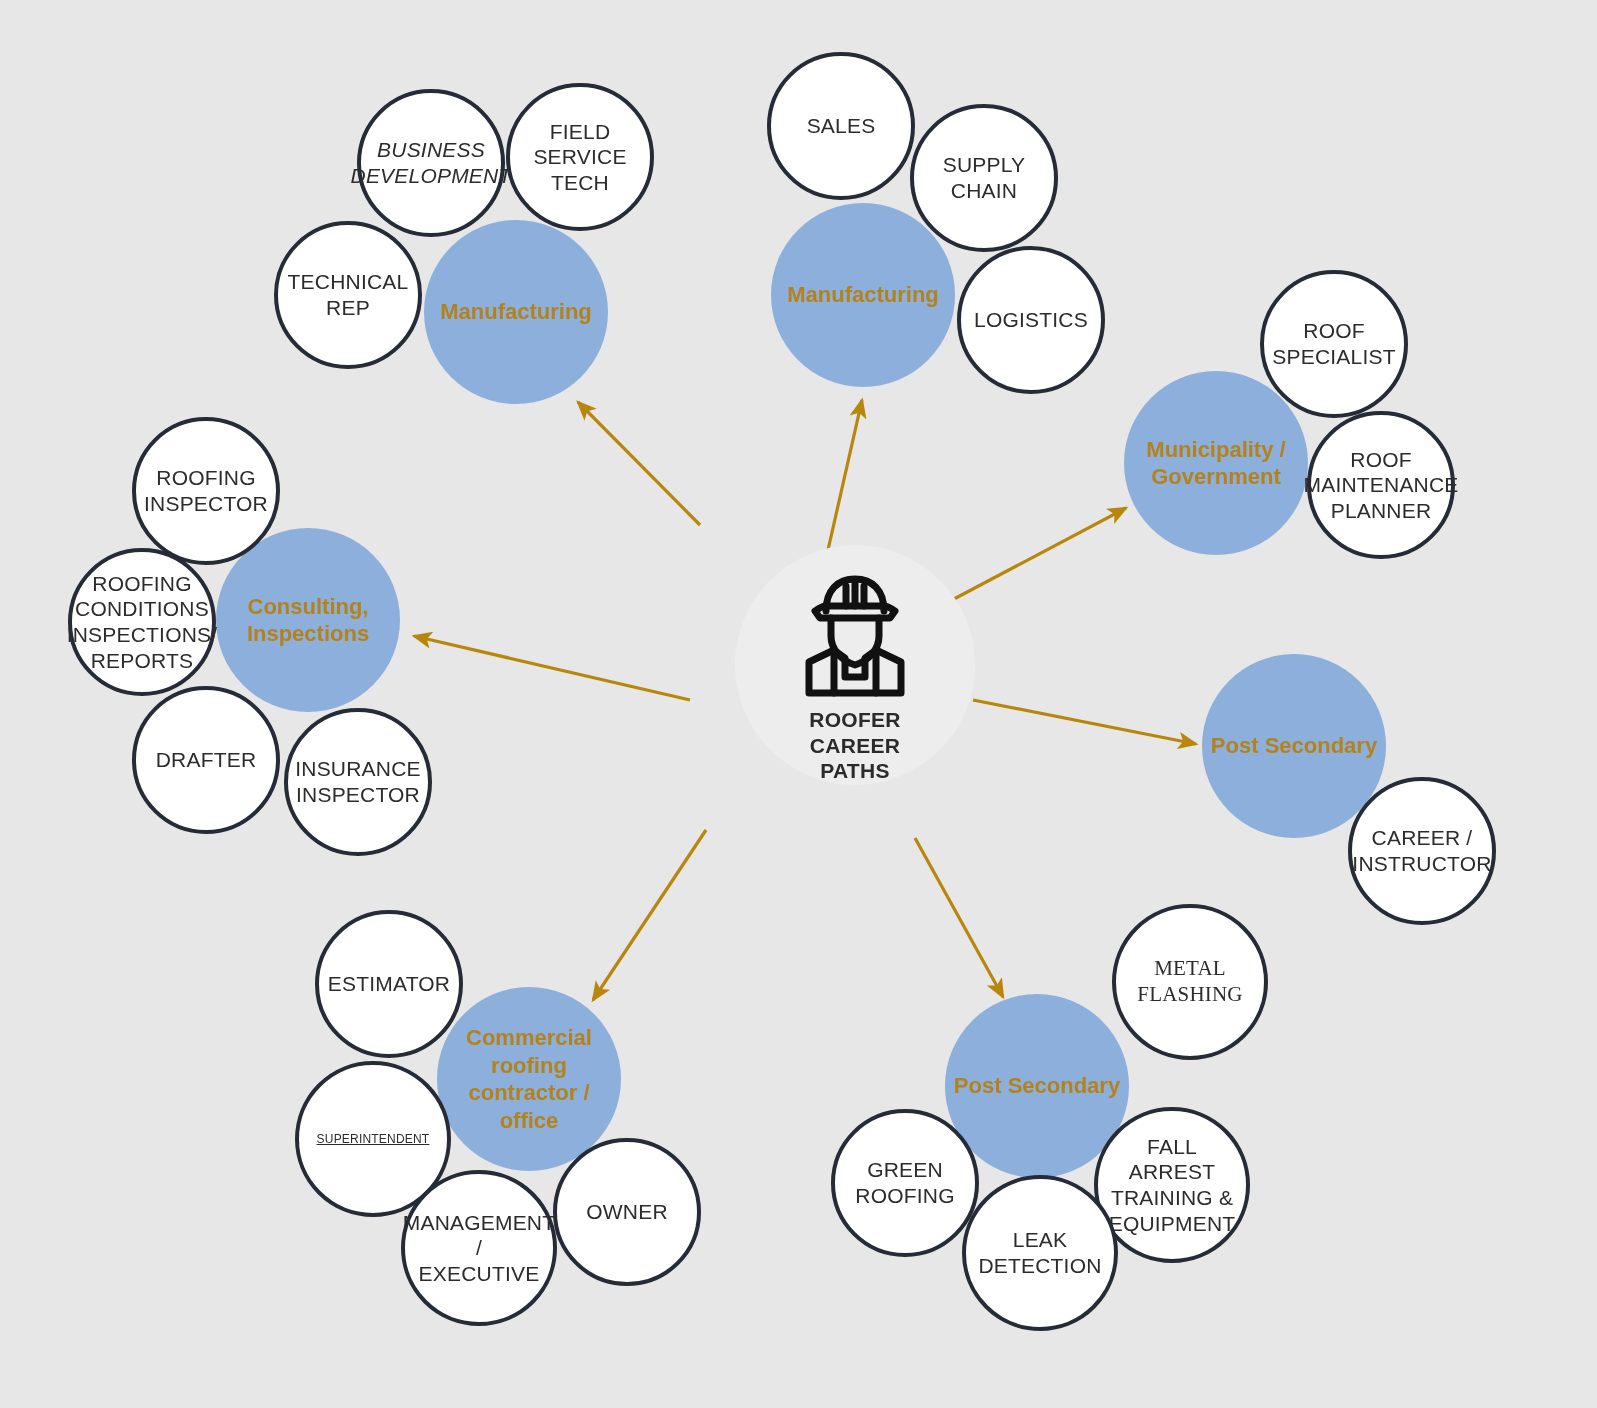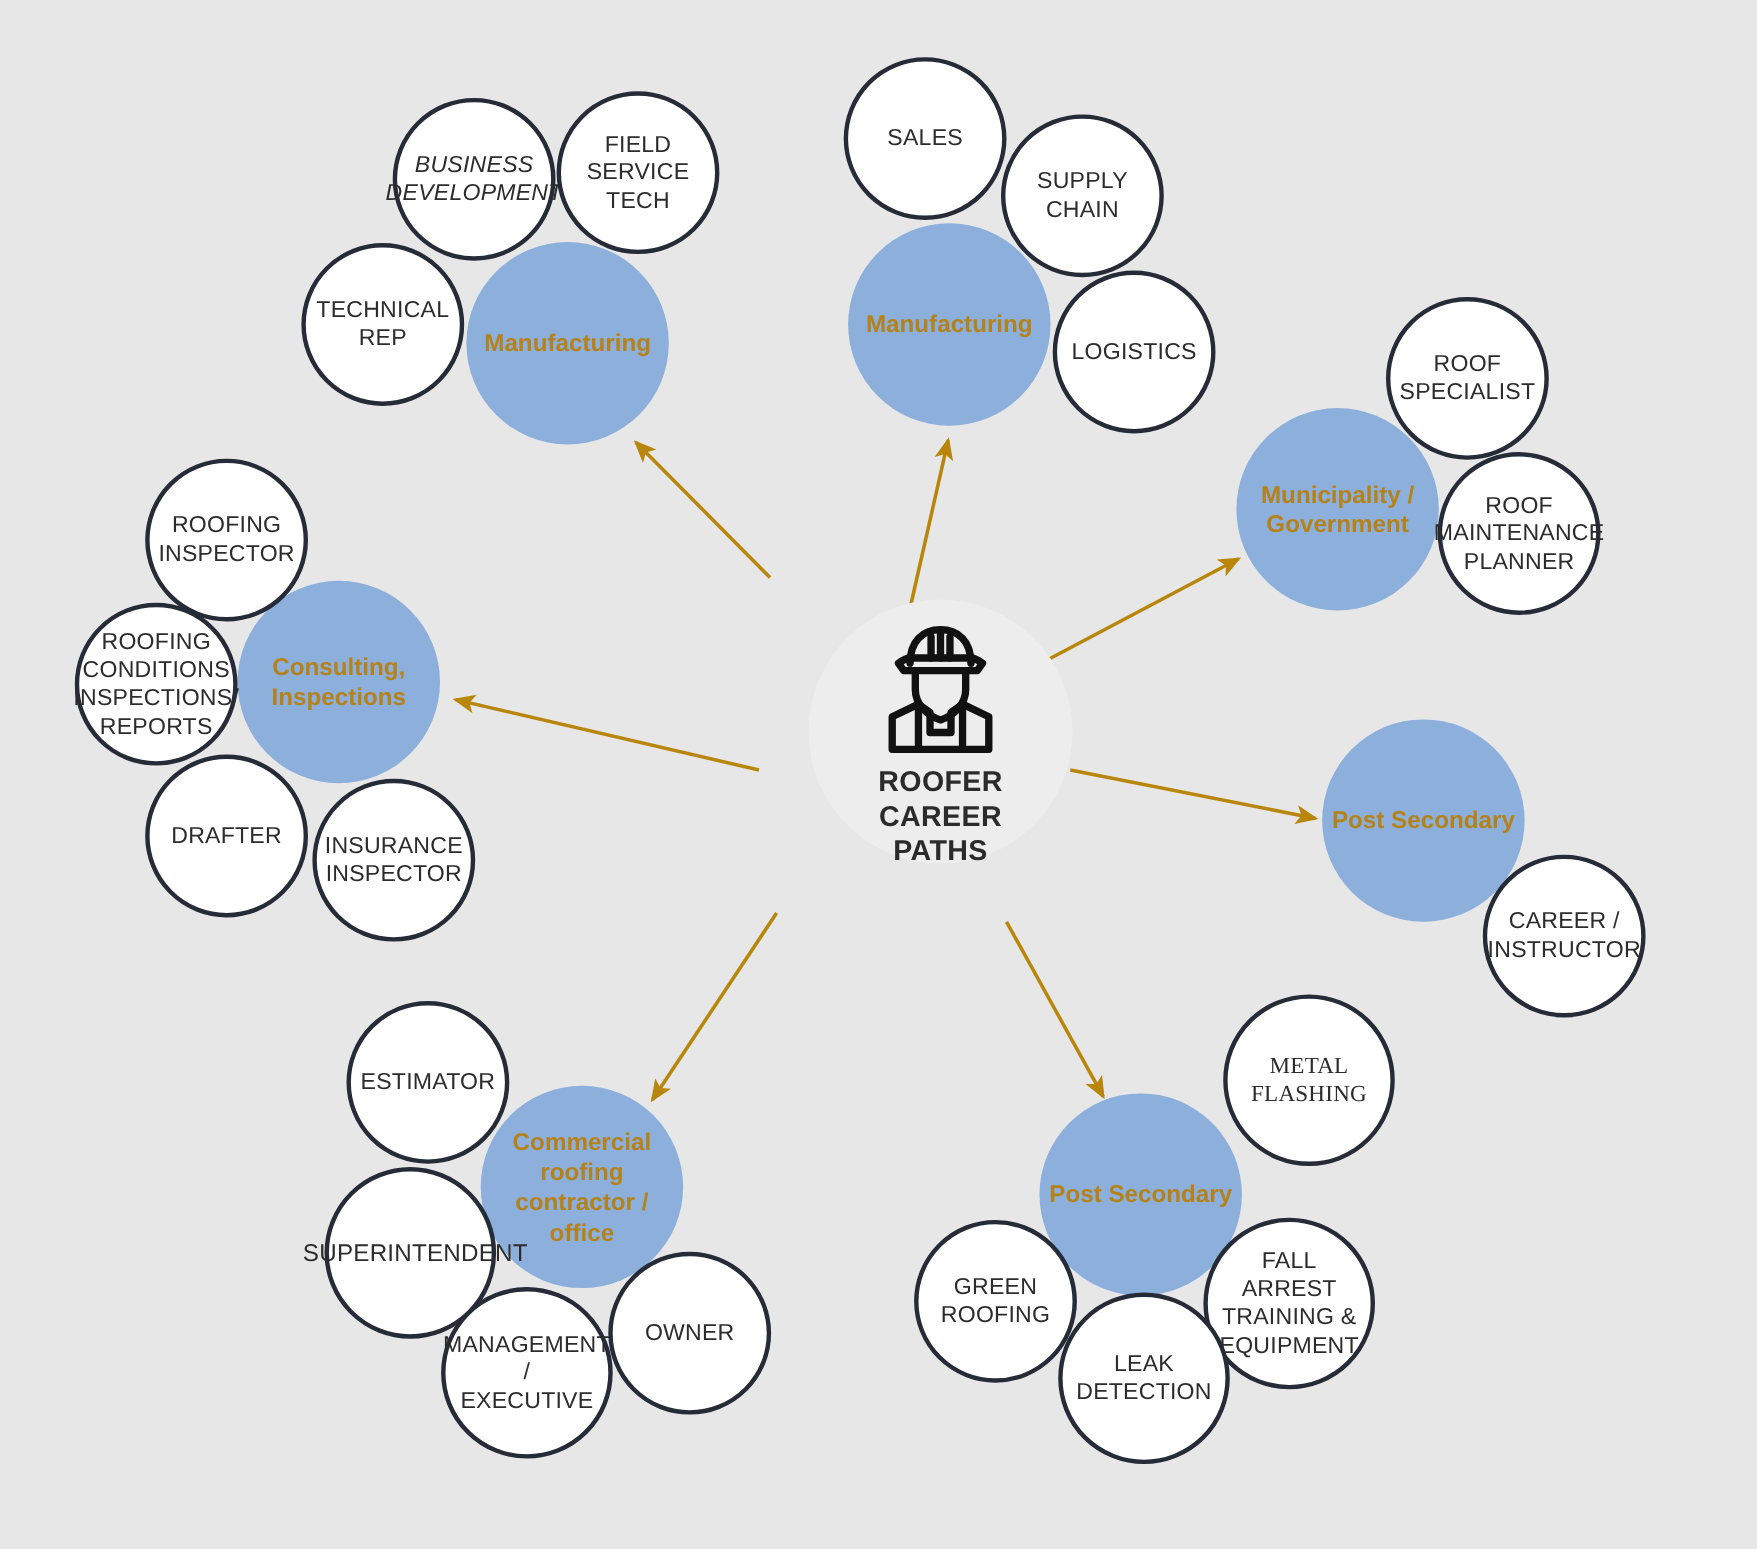--- a/index.html
+++ b/index.html
@@ -42,21 +42,22 @@
     font-size: 21px;
     line-height: 1.22;
     letter-spacing: 0.2px;
     z-index: 3;
   }
   .leaf .label {
     width: 132%;
     white-space: pre-line;
   }
   .leaf.small .label {
-    font-size: 22px;
+    font-size: 12px;
+    text-decoration: underline;
   }
   .hub {
     background: #8cafdc;
     color: #b5821a;
     font-weight: bold;
     font-size: 22px;
     line-height: 1.25;
     z-index: 2;
   }
   .hub .label {
@@ -72,21 +73,21 @@
   .center-node {
     position: absolute;
     z-index: 4;
     display: flex;
     flex-direction: column;
     align-items: center;
     justify-content: center;
   }
   .center-node .center-title {
     margin-top: 6px;
-    font-size: 26px;
+    font-size: 21px;
     font-weight: bold;
     color: #2b2b2b;
     line-height: 1.22;
     text-align: center;
     white-space: pre-line;
     letter-spacing: 0.3px;
   }
 </style>
 </head>
 <body>

